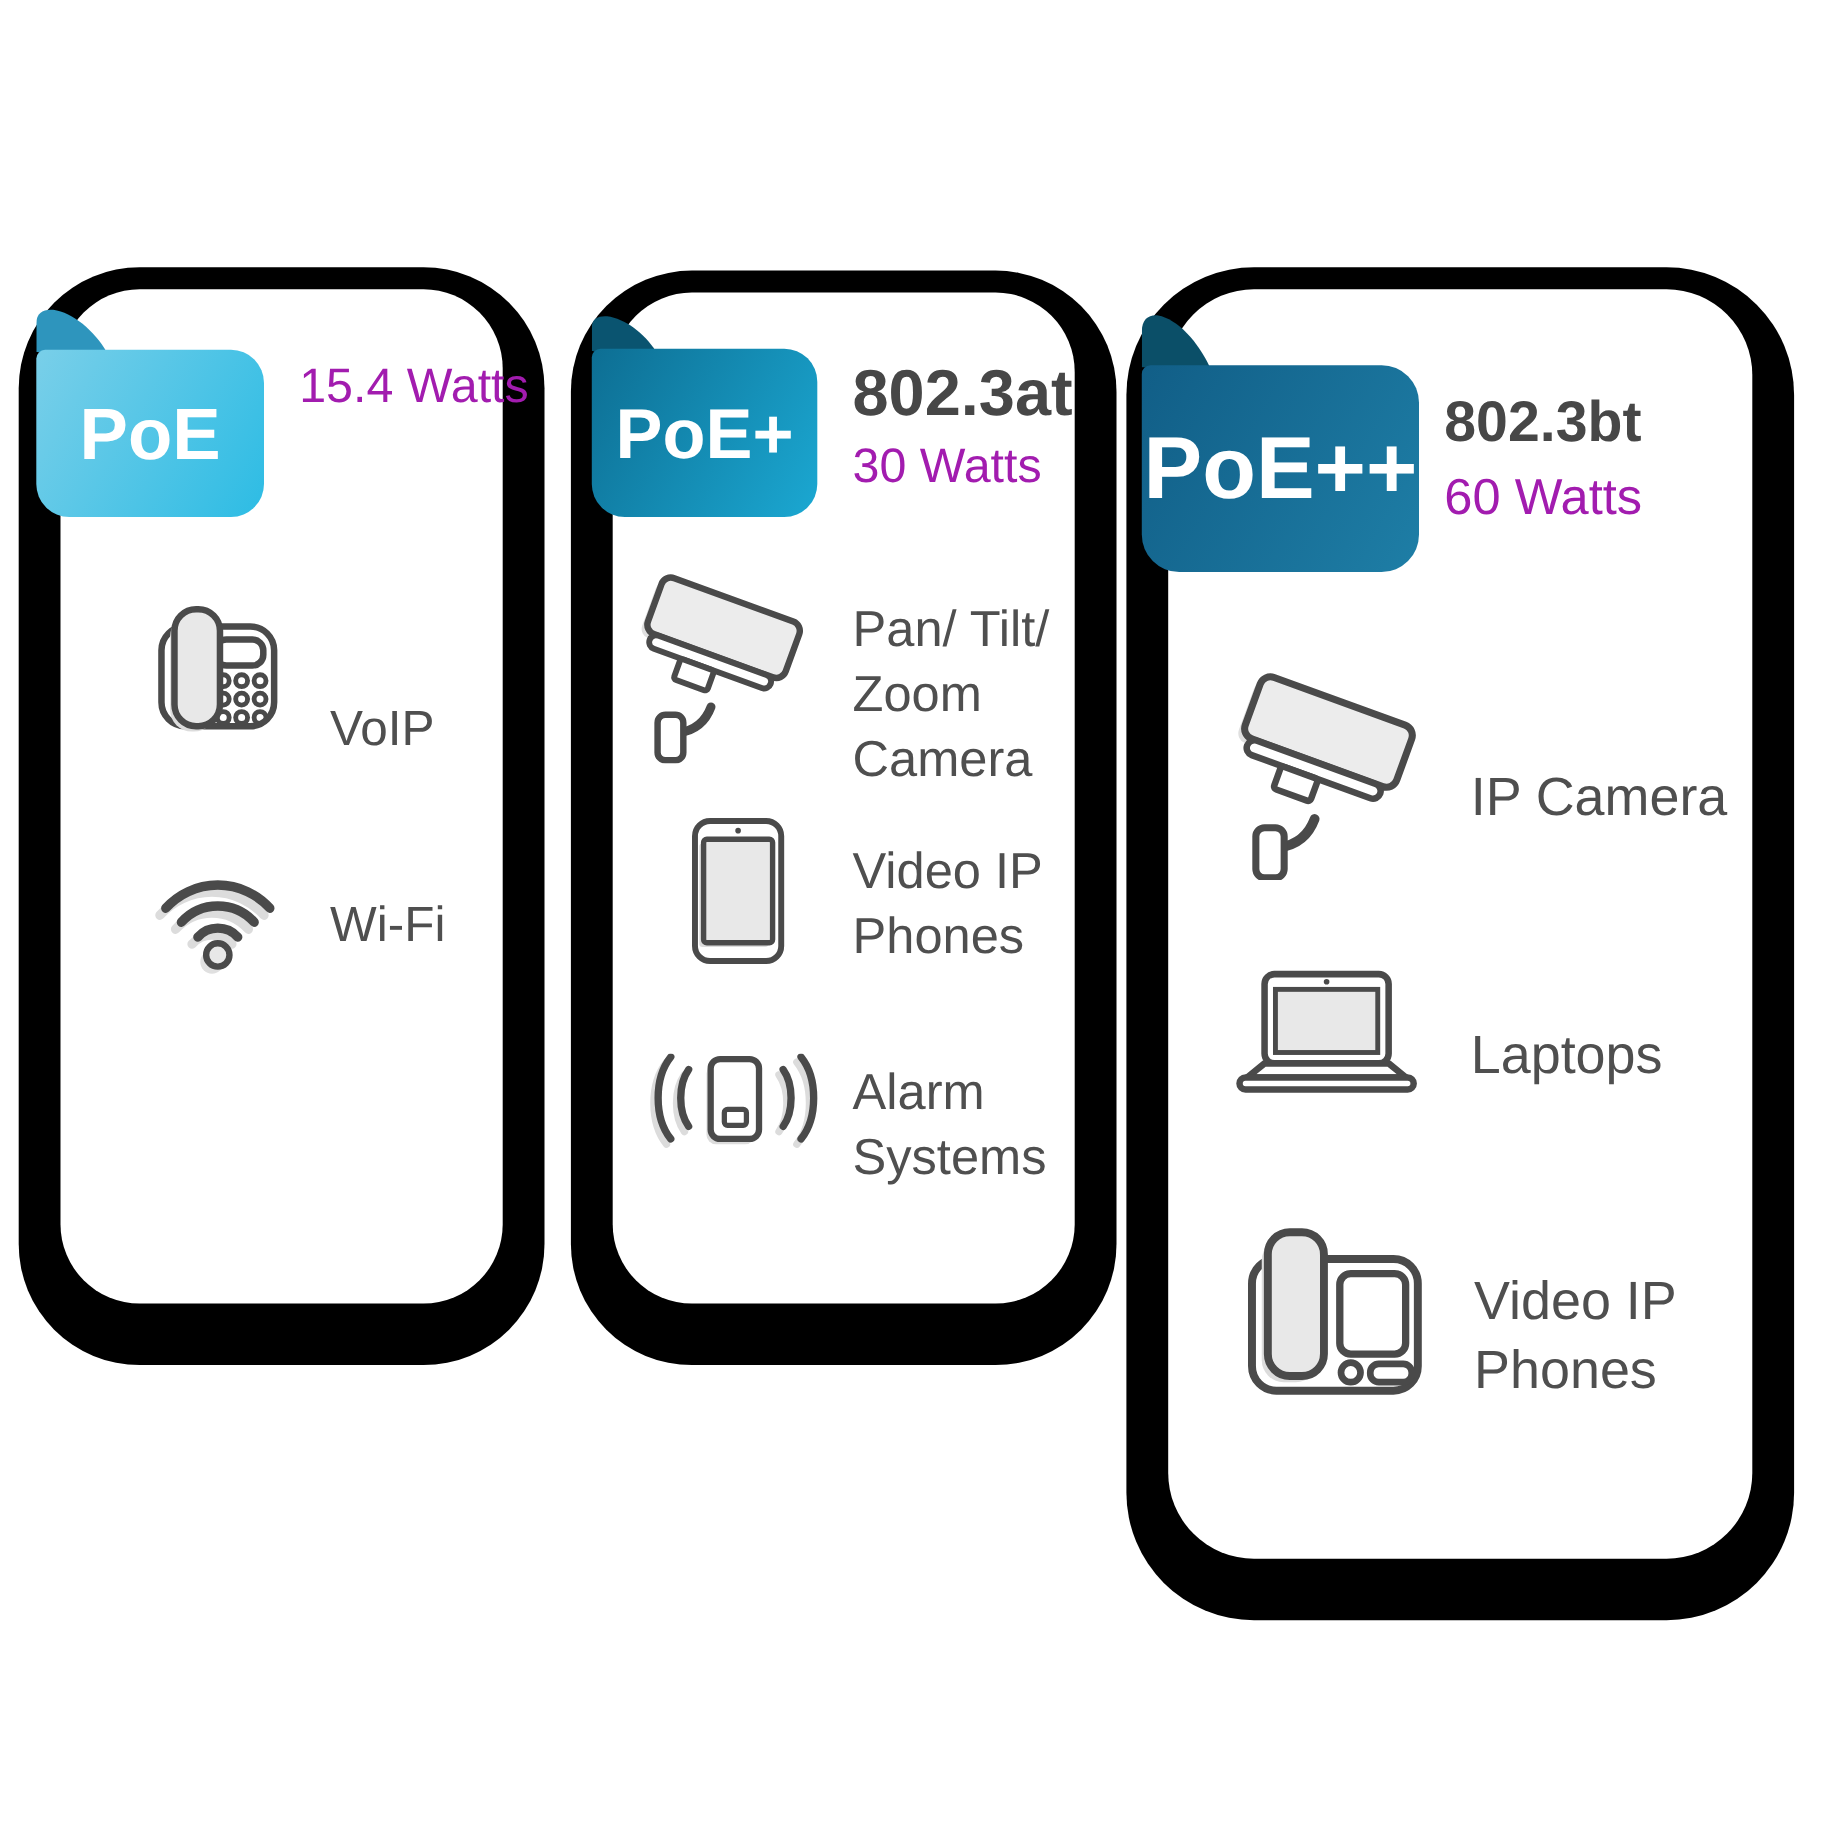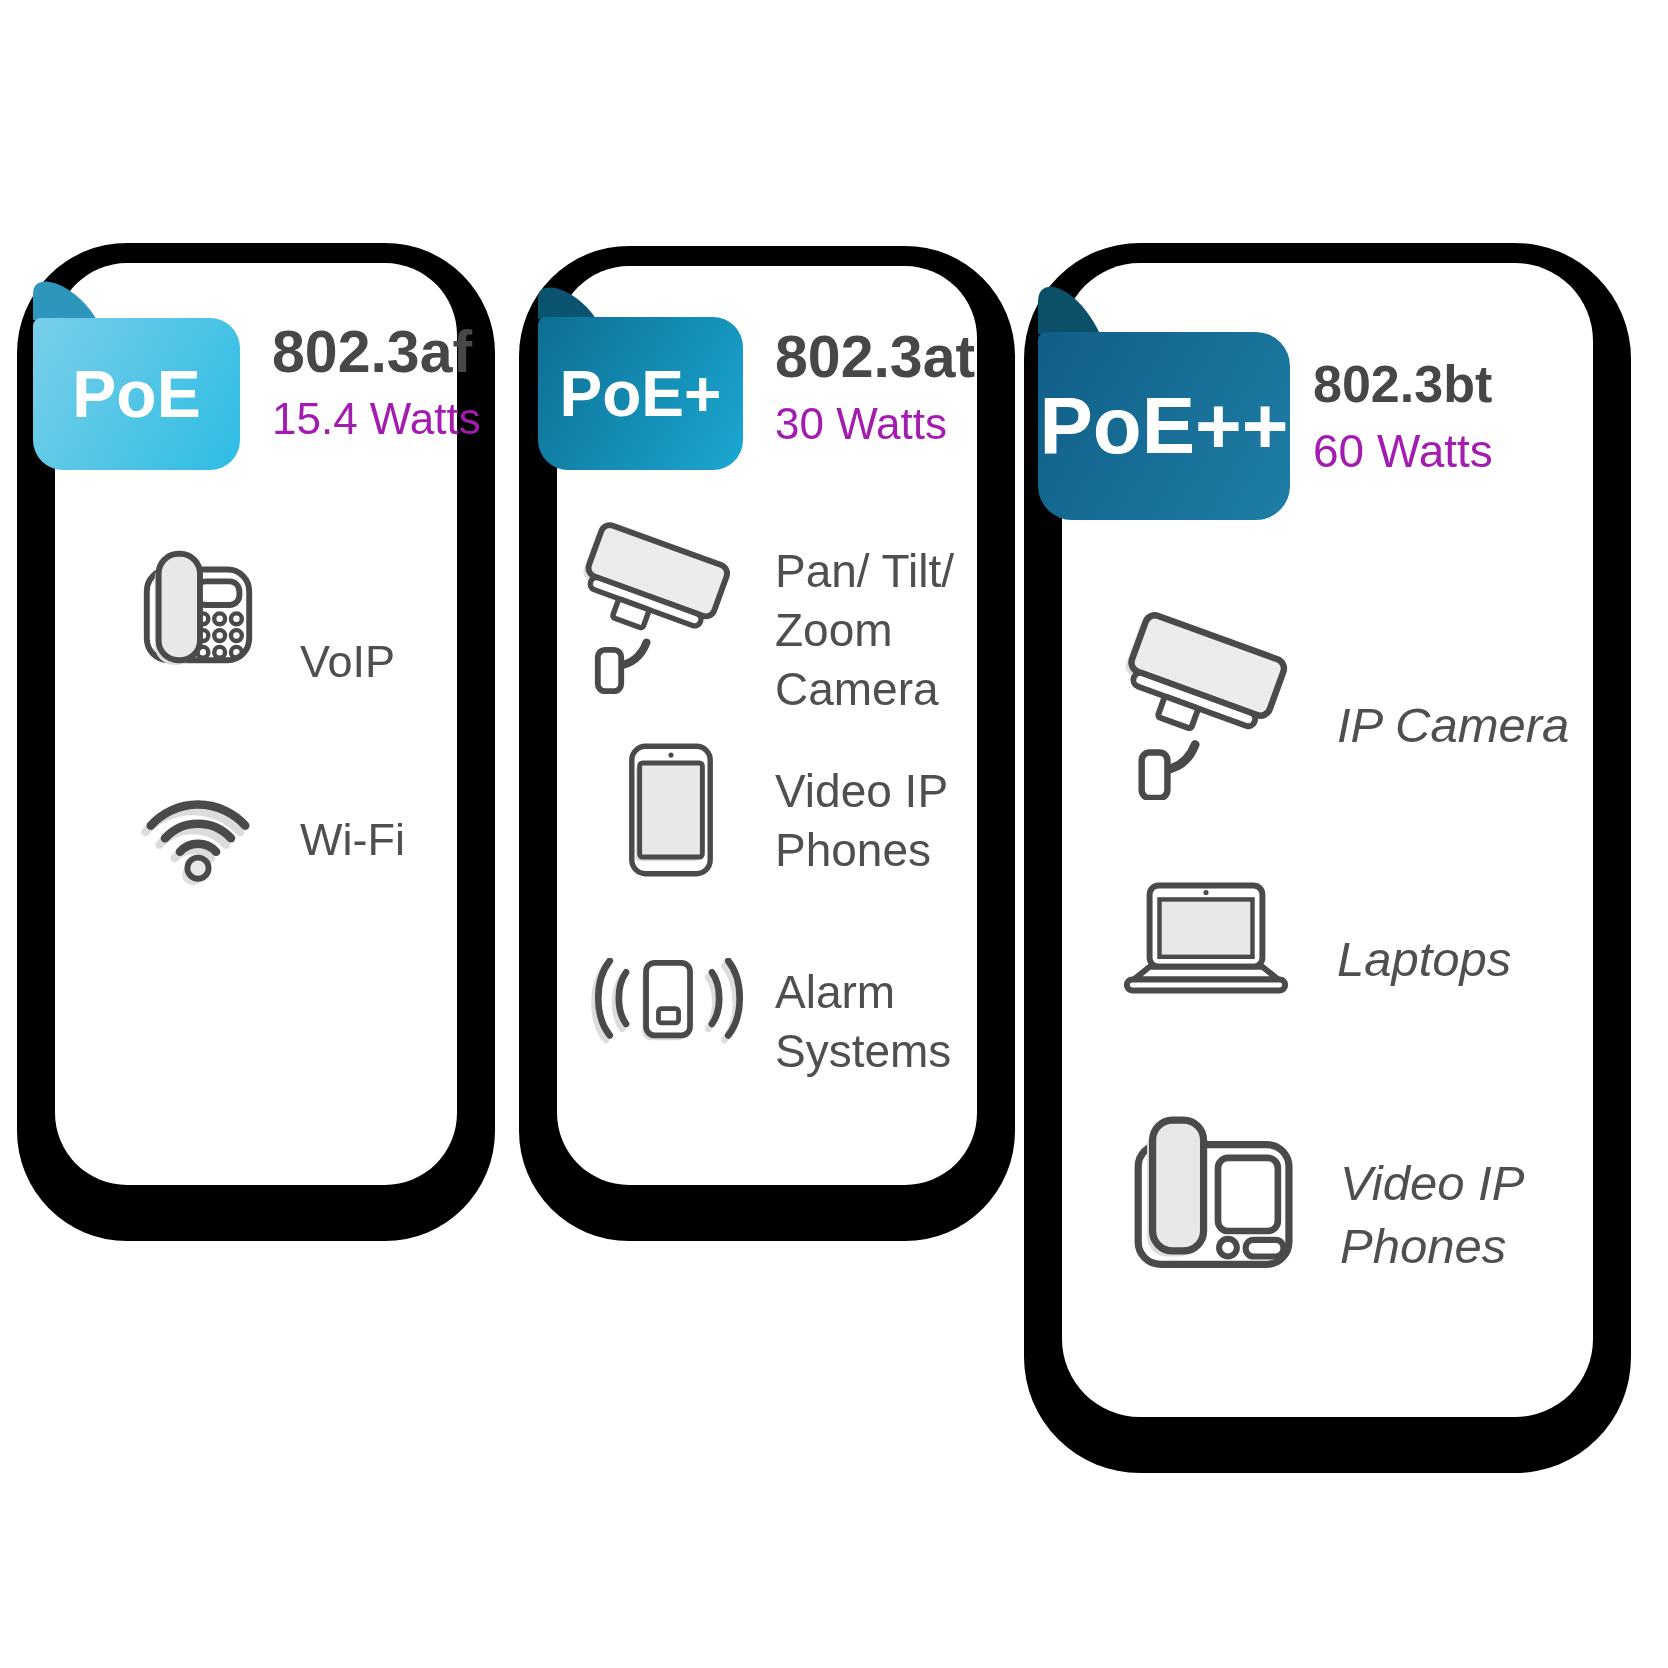--- a/index.html
+++ b/index.html
@@ -30,21 +30,21 @@
   .c2 .heading{left:775px;top:323px;}
   .c2 .std{font-size:59px;} .c2 .watts{font-size:44px;margin-top:8px;}
   .c3 .heading{left:1313px;top:330px;}
   .c3 .std{font-size:52px;margin-top:24px;} .c3 .watts{font-size:46px;margin-top:10px;}
 
   .icon{position:absolute;z-index:4;}
   .icon svg{width:100%;height:100%;display:block;}
   .label{position:absolute;z-index:4;color:#4f4f4f;white-space:pre-line;}
   .c1 .label{font-size:45px;line-height:56px;}
   .c2 .label{font-size:46px;line-height:59px;}
-  .c3 .label{font-size:49px;line-height:63px;font-style:italic;}
+  .c3 .label{font-size:49px;line-height:63px;}
 
   .i-voip{left:133px;top:542px;width:130px;height:130px;}
   .l-voip{left:300px;top:634px;}
   .i-wifi{left:128px;top:770px;width:140px;height:120px;}
   .l-wifi{left:300px;top:812px;}
 
   .i-ptz2{left:578px;top:512px;width:162px;height:182px;}
   .l-ptz2{left:775px;top:542px;width:230px;}
   .i-tab2{left:622px;top:740px;width:98px;height:140px;}
   .l-tab2{left:775px;top:762px;width:230px;}
@@ -65,21 +65,20 @@
 
   <section class="card c1">
     <div class="panel"></div>
     <div class="fold">
       <svg viewBox="0 0 100 60" preserveAspectRatio="none">
           <path d="M0,60 L0,20 C0,5 10,0 24,1 C52,5 82,30 100,60 Z" fill="#2e95bd"></path>
         </svg>
     </div>
     <div class="badge" style="background: linear-gradient(120deg, rgb(121, 207, 233), rgb(45, 188, 228));">PoE</div>
     <div class="heading">
-      <div class="std">802.3af</div>
       <div class="watts">15.4 Watts</div>
     </div>
 
     <div class="icon i-voip">
       <svg viewBox="0 0 132 132">
         <g stroke="#4a4a4a" stroke-width="6" fill="#ffffff" stroke-linejoin="round">
           <rect x="14" y="28" width="104" height="92" rx="22"></rect>
           <rect x="64" y="40" width="44" height="24" rx="10"></rect>
         </g>
         <g fill="none" stroke="#4a4a4a" stroke-width="4.5">

